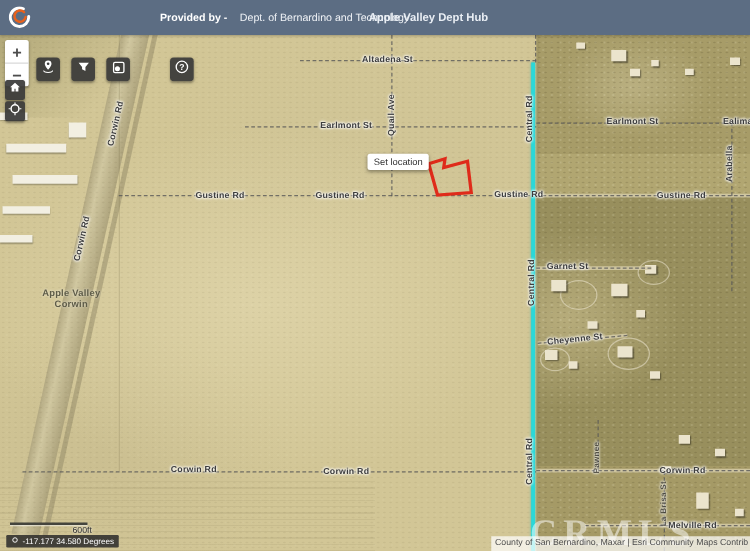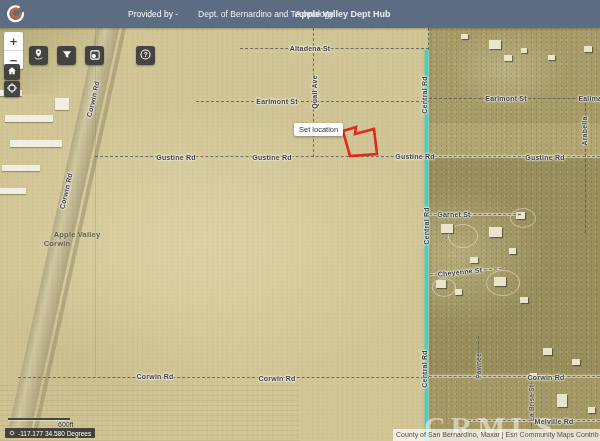--- a/index.html
+++ b/index.html
@@ -3,21 +3,21 @@
 <meta charset="utf-8">
 <style>
   html,body{margin:0;padding:0;background:#777;}
   .app{position:relative;width:600px;height:441px;overflow:hidden;font-family:"Liberation Sans",sans-serif;background:#d3c79a;}
 
   
   header{position:absolute;top:0;left:0;right:0;height:28px;background:var(--header-bg,#5c6d83);z-index:50;box-shadow:0 1px 2px rgba(0,0,0,.25);}
   .hdr-logo{position:absolute;left:7px;top:5px;}
   .hdr-title{position:absolute;left:30px;top:50%;transform:translateY(-50%);color:#fff;font-size:13.5px;font-weight:bold;letter-spacing:.2px;margin:0;}
   .hdr-provided{position:absolute;left:128px;top:50%;transform:translateY(-50%);color:#f0f3f7;font-size:8.5px;white-space:nowrap;}
-  .hdr-provided b{font-weight:normal;color:#fff;margin-right:20px;}
+  .hdr-provided b{font-weight:bold;color:#fff;margin-right:10px;}
   .hdr-hub{position:absolute;left:295px;top:50%;transform:translateY(-50%);color:#e9eef4;font-size:9px;font-weight:bold;white-space:nowrap;}
 
   
   .map{position:absolute;top:28px;left:0;width:600px;height:413px;overflow:hidden;}
   .west{position:absolute;left:0;top:0;width:429px;height:100%;
     background:
      radial-gradient(ellipse 320px 200px at 48% 52%,rgba(230,220,180,.55),transparent 70%),
      radial-gradient(ellipse 220px 150px at 18% 82%,rgba(196,184,140,.5),transparent 70%),
      radial-gradient(ellipse 260px 130px at 70% 22%,rgba(206,195,150,.45),transparent 70%),
      #d2c696;}
@@ -178,21 +178,21 @@
         <span class="lbl" style="left: 272px; top: 129px; transform: translate(-50%, -50%) rotate(0deg);">Gustine Rd</span>
         <span class="lbl" style="left: 415px; top: 128px; transform: translate(-50%, -50%) rotate(0deg);">Gustine Rd</span>
         <span class="lbl" style="left: 545px; top: 129px; transform: translate(-50%, -50%) rotate(0deg);">Gustine Rd</span>
         <span class="lbl" style="left: 454px; top: 186px; transform: translate(-50%, -50%) rotate(0deg);">Garnet St</span>
         <span class="lbl" style="left: 460px; top: 244px; transform: translate(-50%, -50%) rotate(-6deg);">Cheyenne St</span>
         <span class="lbl" style="left: 93px; top: 71px; transform: translate(-50%, -50%) rotate(-77deg);">Corwin Rd</span>
         <span class="lbl" style="left: 66px; top: 163px; transform: translate(-50%, -50%) rotate(-77deg);">Corwin Rd</span>
         <span class="lbl" style="left: 155px; top: 348px; transform: translate(-50%, -50%) rotate(0deg);">Corwin Rd</span>
         <span class="lbl" style="left: 277px; top: 350px; transform: translate(-50%, -50%) rotate(0deg);">Corwin Rd</span>
         <span class="lbl" style="left: 546px; top: 349px; transform: translate(-50%, -50%) rotate(0deg);">Corwin Rd</span>
-        <span class="lbl airport" style="left: 57px; top: 206px; transform: translate(-50%, -50%) rotate(0deg); margin-left: 20px;">Apple Valley</span>
+        <span class="lbl airport" style="left: 57px; top: 206px; transform: translate(-50%, -50%) rotate(0deg);">Apple Valley</span>
         <span class="lbl airport" style="left: 57px; top: 215px; transform: translate(-50%, -50%) rotate(0deg);">Corwin</span>
         <span class="lbl" style="left: 554px; top: 393px; transform: translate(-50%, -50%) rotate(0deg);">Melville Rd</span>
         <span class="lbl faint" style="left: 478px; top: 338px; transform: translate(-50%, -50%) rotate(-90deg);">Pawnee</span>
         <span class="lbl faint" style="left: 531px; top: 375px; transform: translate(-50%, -50%) rotate(-90deg);">La Brisa St</span>
       </div>
 
     <svg class="parcel-svg" width="600" height="413">
       <polygon points="343,103 356,99 355,106 374,101 377,126 350,128"></polygon>
     </svg>
     <div class="tooltip">Set location</div>

